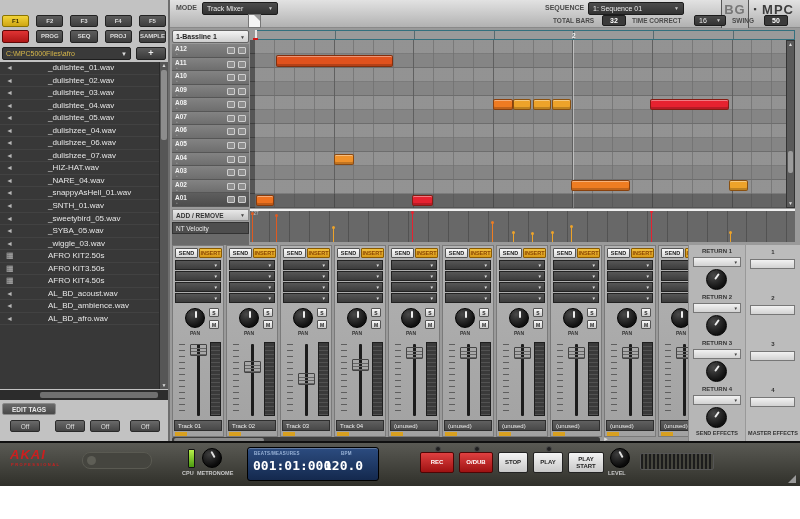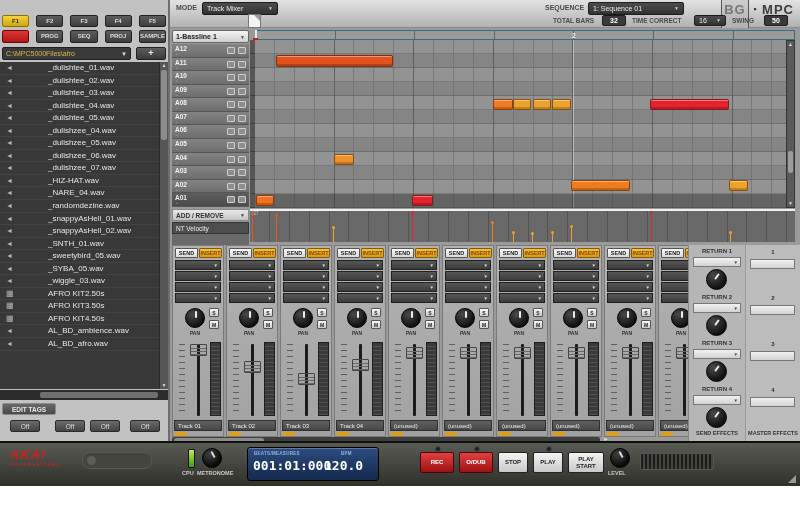--- a/index.html
+++ b/index.html
@@ -221,24 +221,20 @@
         <div class="file-row">
           <span class="f-icon wave"></span>
           <span class="f-name">_dulishtee_05.wav</span>
         </div>
 
         <div class="file-row">
           <span class="f-icon wave"></span>
           <span class="f-name">_dulishzee_04.wav</span>
         </div>
 
-        <div class="file-row">
-          <span class="f-icon wave"></span>
-          <span class="f-name">_dulishzee_05.wav</span>
-        </div>
 
         <div class="file-row">
           <span class="f-icon wave"></span>
           <span class="f-name">_dulishzee_06.wav</span>
         </div>
 
         <div class="file-row">
           <span class="f-icon wave"></span>
           <span class="f-name">_dulishzee_07.wav</span>
         </div>
@@ -246,35 +242,27 @@
         <div class="file-row">
           <span class="f-icon wave"></span>
           <span class="f-name">_HIZ-HAT.wav</span>
         </div>
 
         <div class="file-row">
           <span class="f-icon wave"></span>
           <span class="f-name">_NARE_04.wav</span>
         </div>
 
-        <div class="file-row">
-          <span class="f-icon wave"></span>
-          <span class="f-name">_randomdezine.wav</span>
-        </div>
 
 
         <div class="file-row">
           <span class="f-icon wave"></span>
           <span class="f-name">_snappyAsHell_01.wav</span>
         </div>
 
-        <div class="file-row">
-          <span class="f-icon wave"></span>
-          <span class="f-name">_snappyAsHell_02.wav</span>
-        </div>
 
         <div class="file-row">
           <span class="f-icon wave"></span>
           <span class="f-name">_SNTH_01.wav</span>
         </div>
 
         <div class="file-row">
           <span class="f-icon wave"></span>
           <span class="f-name">_sweetybird_05.wav</span>
         </div>
@@ -297,20 +285,24 @@
         <div class="file-row">
           <span class="f-icon program"></span>
           <span class="f-name">AFRO KIT3.50s</span>
         </div>
 
         <div class="file-row">
           <span class="f-icon program"></span>
           <span class="f-name">AFRO KIT4.50s</span>
         </div>
 
+        <div class="file-row">
+          <span class="f-icon wave"></span>
+          <span class="f-name">AL_BD_acoust.wav</span>
+        </div>
 
         <div class="file-row">
           <span class="f-icon wave"></span>
           <span class="f-name">AL_BD_ambience.wav</span>
         </div>
 
         <div class="file-row">
           <span class="f-icon wave"></span>
           <span class="f-name">AL_BD_afro.wav</span>
         </div>

